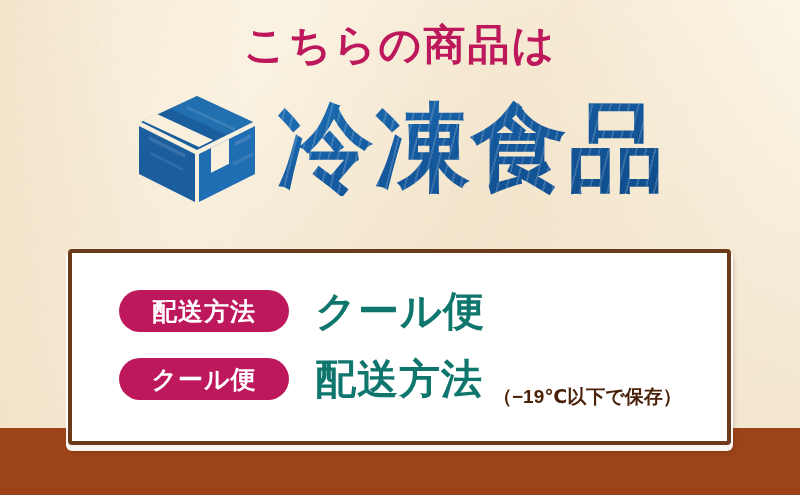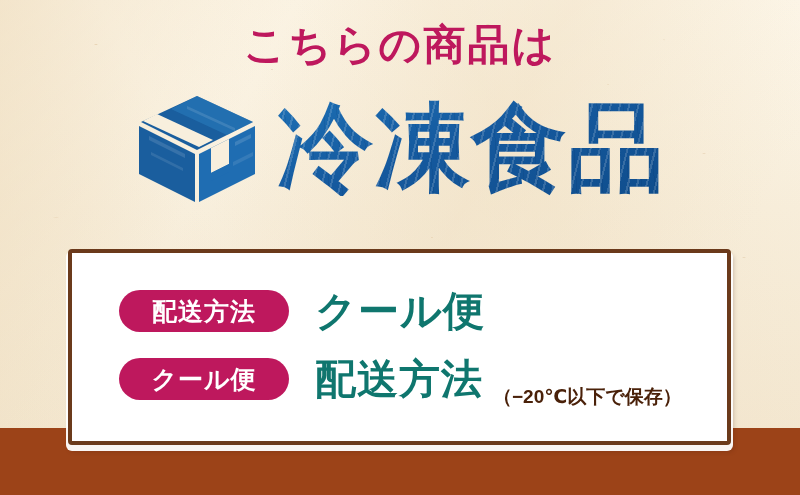--- a/index.html
+++ b/index.html
@@ -205,18 +205,18 @@
   <div class="info-card">
 
     <div class="info-row">
       <div class="pill">配送方法</div>
       <div class="row-value">クール便</div>
     </div>
 
     <div class="info-row">
       <div class="pill">クール便</div>
       <div class="row-value">配送方法</div>
-      <div class="row-note">（−20℃以下で保存）</div>
+      <div class="row-note">（−19℃以下で保存）</div>
     </div>
 
   </div>
 
 </div>
 
 </body></html>

